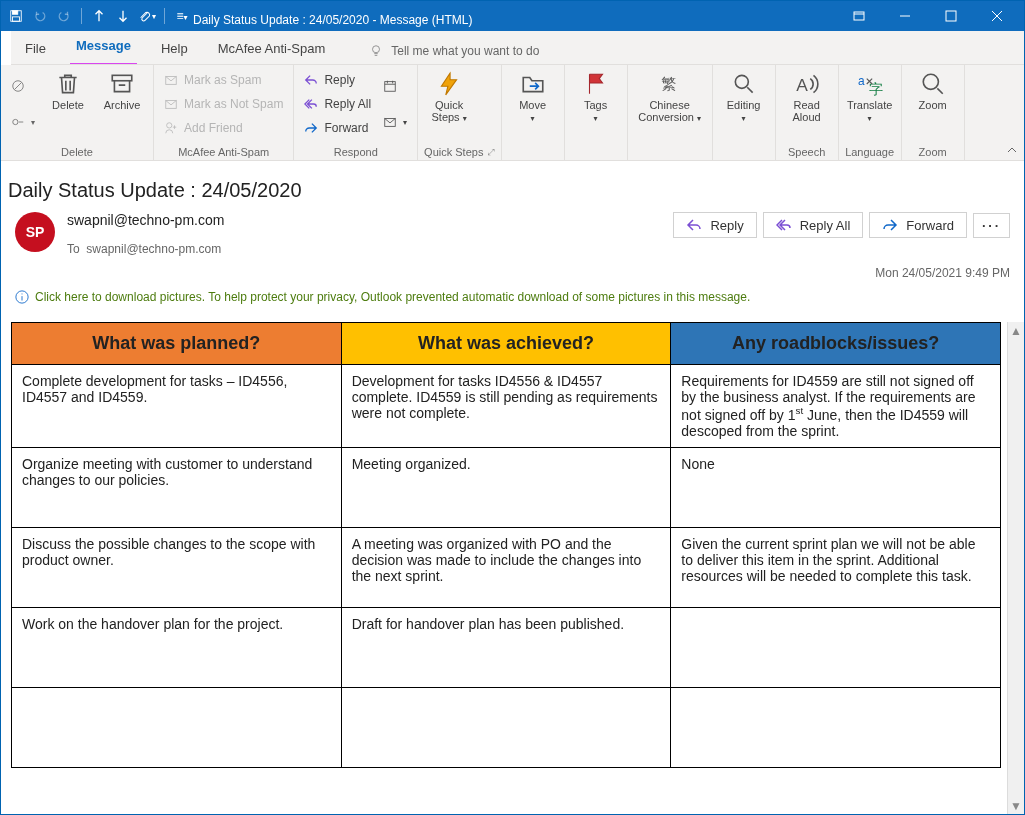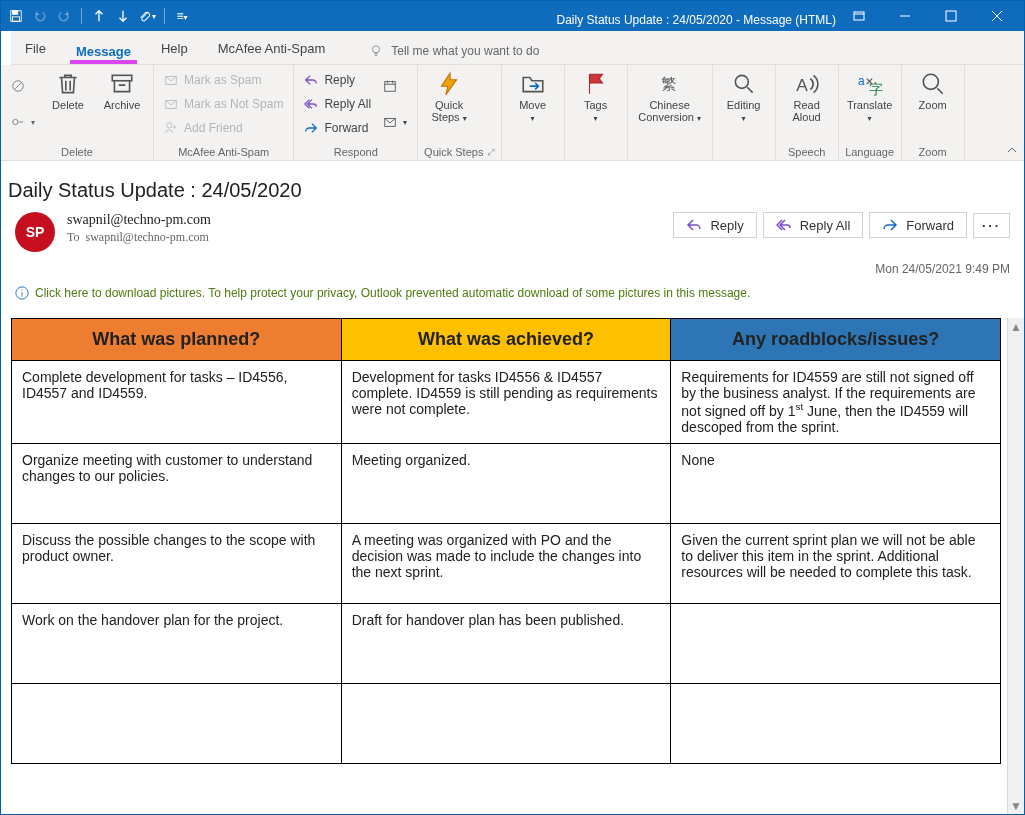--- a/index.html
+++ b/index.html
@@ -5,29 +5,29 @@
   * { box-sizing: border-box; }
   html, body { margin: 0; padding: 0; font-family: "Segoe UI", Arial, sans-serif; font-size: 12px; color: #222; background: #fff; }
   .window { width: 1025px; height: 815px; display: flex; flex-direction: column; border: 1px solid #0063b1; overflow: hidden; background: #fff; }
 
   
   .titlebar { height: 30px; background: #0f6cbd; color: #fff; display: flex; align-items: center; padding: 0 4px; font-size: 12px; }
   .qat { display: flex; align-items: center; gap: 2px; }
   .qat .qat-btn { width: 22px; height: 22px; display: flex; align-items: center; justify-content: center; cursor: pointer; }
   .qat svg { width: 14px; height: 14px; }
   .qat-sep { width: 1px; height: 16px; background: rgba(255,255,255,.4); margin: 0 4px; }
-  .titlebar .title { flex: 1; text-align: right; white-space: nowrap; overflow: hidden; margin-top: 8px; }
+  .titlebar .title { flex: 1; text-align: left; white-space: nowrap; overflow: hidden; margin-top: 8px; }
   .winbtns { display: flex; }
   .winbtns .wbtn { width: 46px; height: 30px; display: flex; align-items: center; justify-content: center; cursor: pointer; }
   .winbtns .wbtn svg { width: 12px; height: 12px; }
 
   
   .tabrow { height: 34px; background: #f3f2f1; display: flex; align-items: flex-end; padding: 0 8px; border-bottom: 1px solid #e1dfdd; gap: 18px; margin-left: 10px; }
   .tab { padding: 6px 6px 8px; color: #444; cursor: pointer; font-size: 13px; }
-  .tab.active { color: #0f6cbd; border-bottom: 4px solid #d946ef; font-weight: 600; padding-bottom: 1px; }
+  .tab.active { color: #0f6cbd; border-bottom: 1px solid #d946ef; font-weight: 600; padding-bottom: 10px; }
   .tellme { display: flex; align-items: center; gap: 8px; color: #666; margin-left: 20px; padding-bottom: 6px; }
   .tellme svg { width: 14px; height: 14px; }
 
   
   .ribbon { display: flex; background: #f3f2f1; border-bottom: 1px solid #e1dfdd; height: 96px; }
   .rgroup { display: flex; flex-direction: column; align-items: stretch; border-right: 1px solid #e1dfdd; padding: 4px 6px 2px; }
   .rgroup .body { flex: 1; display: flex; align-items: flex-start; gap: 4px; }
   .rgroup .label { text-align: center; font-size: 11px; color: #666; padding-top: 2px; }
   .rbtn-lg { display: flex; flex-direction: column; align-items: center; justify-content: flex-start; width: 50px; padding: 2px 2px; cursor: pointer; text-align: center; gap: 2px; color: #444; font-size: 11px; line-height: 1.1; }
   .rbtn-lg.wide { width: 72px; }
@@ -35,23 +35,23 @@
   .rbtn-sstack { display: flex; flex-direction: column; gap: 2px; justify-content: flex-start; }
   .rbtn-sm { display: flex; align-items: center; gap: 6px; padding: 2px 4px; cursor: pointer; font-size: 12px; color: #444; height: 22px; }
   .rbtn-sm.disabled { color: #b5b5b5; }
   .rbtn-sm svg { width: 14px; height: 14px; flex: 0 0 auto; }
   .collapse { margin-left: auto; width: 24px; display: flex; align-items: flex-end; justify-content: center; padding-bottom: 4px; cursor: pointer; color: #666; }
 
   
   .subject { padding: 18px 7px 8px; font-size: 20px; color: #222; }
   .hdr { display: flex; align-items: flex-start; padding: 2px 14px 8px; gap: 12px; }
   .avatar { width: 40px; height: 40px; border-radius: 50%; background: #c50f1f; color: #fff; display: flex; align-items: center; justify-content: center; font-size: 14px; font-weight: 600; }
-  .from-block { flex: 0 0 auto; font-family: Liberation Serif, serif; }
+  .from-block { flex: 0 0 auto; }
   .from-addr { font-size: 14px; color: #222; }
-  .to-line { font-size: 12px; color: #666; margin-top: 2px; }
+  .to-line { font-size: 12px; color: #666; margin-top: 14px; }
   .hdr-spacer { flex: 1; }
   .hdr-actions { display: flex; gap: 6px; align-items: center; }
   .hdr-actions .hdrbtn { border: 1px solid #d1d1d1; padding: 4px 12px; background: #fff; display: flex; align-items: center; gap: 8px; cursor: pointer; color: #333; font-size: 13px; }
   .hdr-actions .hdrbtn.icon-only { padding: 4px 8px; }
   .hdr-actions svg { width: 16px; height: 16px; }
   .hdr-date { text-align: right; color: #666; font-size: 12px; padding: 2px 14px 6px; }
   .infobar { display: flex; align-items: center; gap: 6px; padding: 4px 14px 18px; color: #4d7c0f; font-size: 12px; cursor: pointer; }
   .infobar svg { width: 14px; height: 14px; }
 
   

